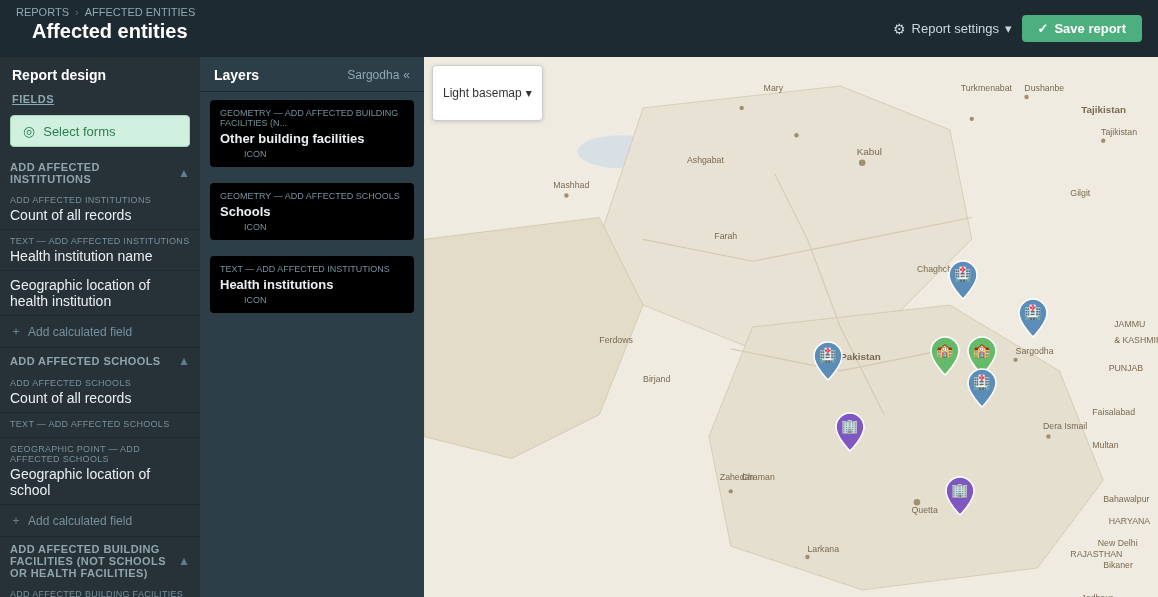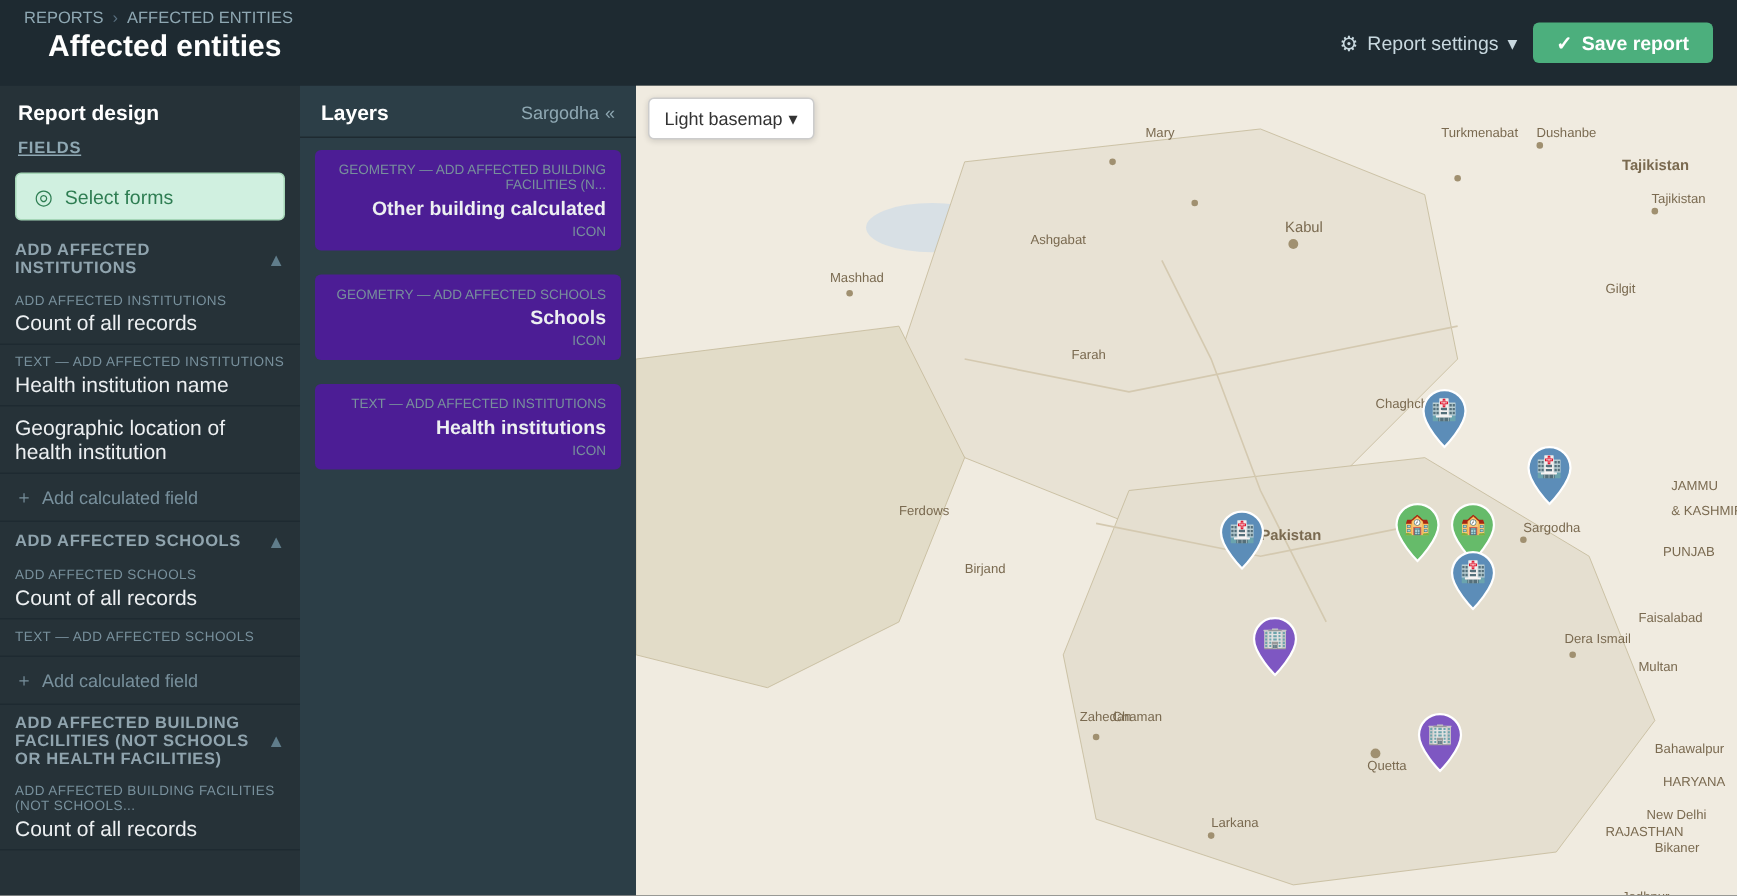--- a/index.html
+++ b/index.html
@@ -35,29 +35,29 @@
     .field-item .field-name { font-size: 14px; color: #eceff1; font-weight: 500; }
 
     .add-calc-field { display: flex; align-items: center; gap: 6px; padding: 7px 10px; color: #78909c; font-size: 12px; cursor: pointer; border-bottom: 1px solid #1e2a31; }
 
     
     .middle-panel { width: 224px; background: #2c3e47; display: flex; flex-direction: column; flex-shrink: 0; overflow-y: auto; }
     .middle-header { display: flex; align-items: center; justify-content: space-between; padding: 10px 14px 8px; border-bottom: 1px solid #1e2a31; }
     .middle-header .layers-label { font-size: 14px; font-weight: 600; color: #fff; }
     .collapse-btn { background: transparent; border: none; color: #8fa8b3; font-size: 12px; cursor: pointer; display: flex; align-items: center; gap: 4px; }
 
-    .layer-card { margin: 8px 10px; background: #4c1d95; border-radius: 4px; padding: 8px 10px; cursor: pointer; text-align: right; }
+    .layer-card { margin: 8px 10px; background: #000000; border-radius: 4px; padding: 8px 10px; cursor: pointer; }
     .layer-card .layer-geo { font-size: 9px; color: #78909c; text-transform: uppercase; margin-bottom: 3px; }
     .layer-card .layer-name { font-size: 13px; font-weight: 600; color: #eceff1; }
     .layer-card .layer-type { font-size: 9px; color: #78909c; text-transform: uppercase; margin-top: 3px; padding-left: 24px; }
 
     
     .map-area { flex: 1; position: relative; background: #e8e0d0; overflow: hidden; }
     .map-toolbar { position: absolute; top: 8px; left: 8px; z-index: 10; display: flex; align-items: center; gap: 8px; }
-    .basemap-btn { background: #fff; border: 1px solid #ccc; padding: 6px 10px; border-radius: 4px; font-size: 12px; color: #333; cursor: pointer; display: flex; align-items: center; gap: 4px; box-shadow: 0 1px 4px rgba(0,0,0,0.15); }
+    .basemap-btn { background: #fff; border: 1px solid #ccc; padding: 20px 10px; border-radius: 4px; font-size: 12px; color: #333; cursor: pointer; display: flex; align-items: center; gap: 4px; box-shadow: 0 1px 4px rgba(0,0,0,0.15); }
 
     
     .map-svg { width: 100%; height: 100%; }
 
     
     .map-markers { position: absolute; top: 0; left: 0; width: 100%; height: 100%; pointer-events: none; }
   </style>
 </head>
 <body>
 
@@ -118,20 +118,24 @@
       <span class="section-header-label">Add affected schools</span>
       <span class="chevron">▲</span>
     </div>
     <div class="field-item">
       <div class="field-type">ADD AFFECTED SCHOOLS</div>
       <div class="field-name">Count of all records</div>
     </div>
     <div class="field-item">
       <div class="field-type">TEXT — ADD AFFECTED SCHOOLS</div>
     </div>
+    <div class="field-item">
+      <div class="field-type">GEOGRAPHIC POINT — ADD AFFECTED SCHOOLS</div>
+      <div class="field-name">Geographic location of school</div>
+    </div>
     <div class="add-calc-field">
       <span>＋</span>
       <span>Add calculated field</span>
     </div>
 
     <div class="section-header">
       <span class="section-header-label">Add affected building facilities (not schools or health facilities)</span>
       <span class="chevron">▲</span>
     </div>
     <div class="field-item">
@@ -144,21 +148,21 @@
     <div class="middle-header">
       <span class="layers-label">Layers</span>
       <button class="collapse-btn">
         <span>Sargodha</span>
         <span>«</span>
       </button>
     </div>
 
     <div class="layer-card">
       <div class="layer-geo">GEOMETRY — ADD AFFECTED BUILDING FACILITIES (N...</div>
-      <div class="layer-name">Other building calculated</div>
+      <div class="layer-name">Other building facilities</div>
       <div class="layer-type">ICON</div>
     </div>
 
     <div class="layer-card">
       <div class="layer-geo">GEOMETRY — ADD AFFECTED SCHOOLS</div>
       <div class="layer-name">Schools</div>
       <div class="layer-type">ICON</div>
     </div>
 
     <div class="layer-card">

